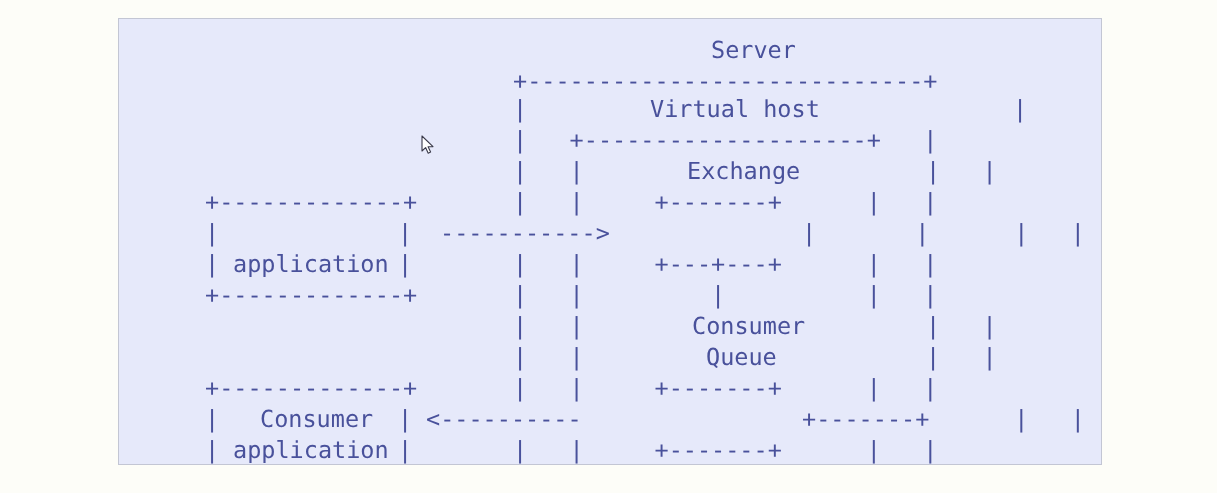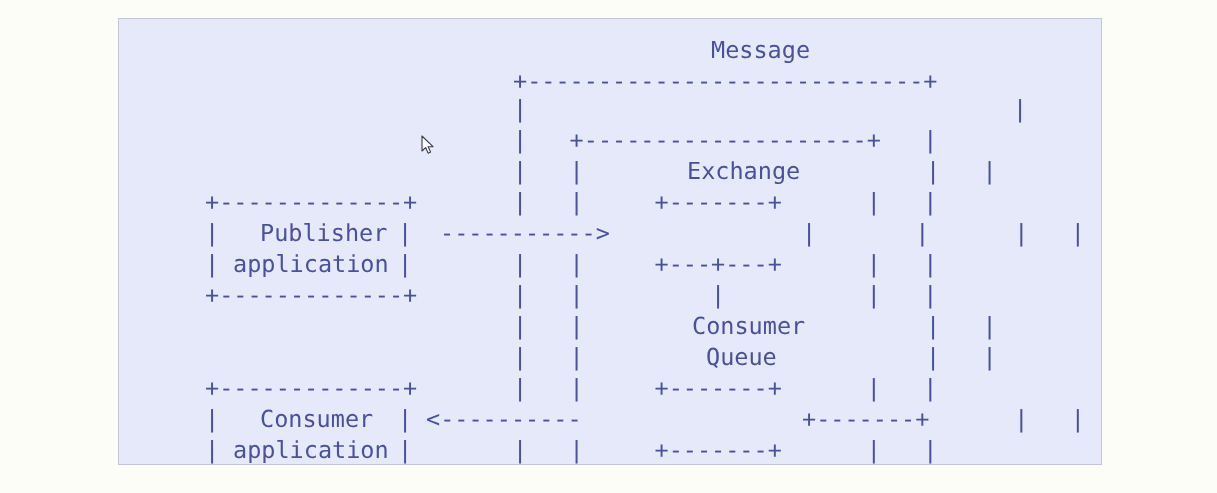--- a/index.html
+++ b/index.html
@@ -68,38 +68,38 @@
 </style>
 </head>
 <body style="background: rgb(253, 253, 248);">
 
 <div id="viewport" style="background: rgb(253, 253, 248);">
 
   <div id="ascii-panel" style="background: rgb(230, 233, 250); border-color: rgb(195, 198, 212);">
 
     <div id="ascii-art" style="color: rgb(73, 81, 155);">
 
-      <div class="row" style="position:absolute; left:592px; top:10px;">Message</div>
+      <div class="row" style="position:absolute; left:592px; top:10px;">Server</div>
 
       <div class="row" style="position:absolute; left:394px; top:41px;">+----------------------------+</div>
 
       <div class="row" style="position:absolute; left:394px; top:69px;">|</div>
+      <div class="row" style="position:absolute; left:531px; top:69px;">Virtual host</div>
       <div class="row" style="position:absolute; left:894px; top:69px;">|</div>
 
       <div class="row" style="position:absolute; left:394px; top:100px;">|   +--------------------+   |</div>
 
       <div class="row" style="position:absolute; left:394px; top:131px;">|   |</div>
       <div class="row" style="position:absolute; left:568px; top:131px;">Exchange</div>
       <div class="row" style="position:absolute; left:807px; top:131px;">|   |</div>
 
       <div class="row" style="position:absolute; left:86px; top:162px;">+-------------+</div>
       <div class="row" style="position:absolute; left:394px; top:162px;">|   |     +-------+      |   |</div>
 
       <div class="row" style="position:absolute; left:86px; top:193px;">|</div>
-      <div class="row" style="position:absolute; left:141px; top:193px;">Publisher</div>
       <div class="row" style="position:absolute; left:279px; top:193px;">|</div>
       <div class="row" style="position:absolute; left:321px; top:193px;">-----------&gt;</div>
       <div class="row" style="position:absolute; left:683px; top:193px;">|       |      |   |</div>
 
       <div class="row" style="position:absolute; left:86px; top:224px;">|</div>
       <div class="row" style="position:absolute; left:114px; top:224px;">application</div>
       <div class="row" style="position:absolute; left:279px; top:224px;">|</div>
       <div class="row" style="position:absolute; left:394px; top:224px;">|   |     +---+---+      |   |</div>
 
       <div class="row" style="position:absolute; left:86px; top:255px;">+-------------+</div>

